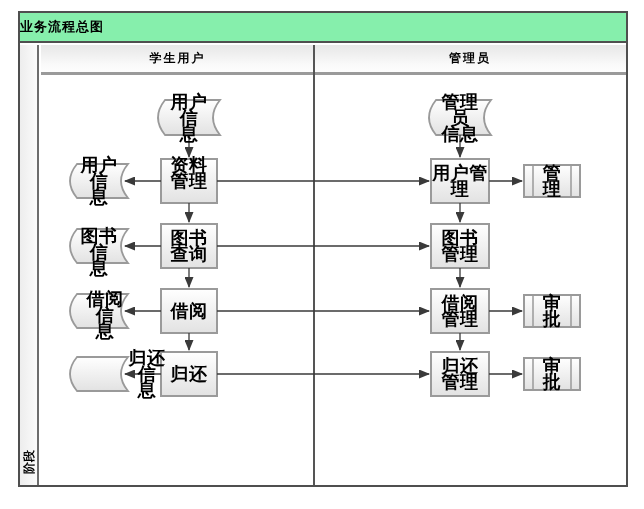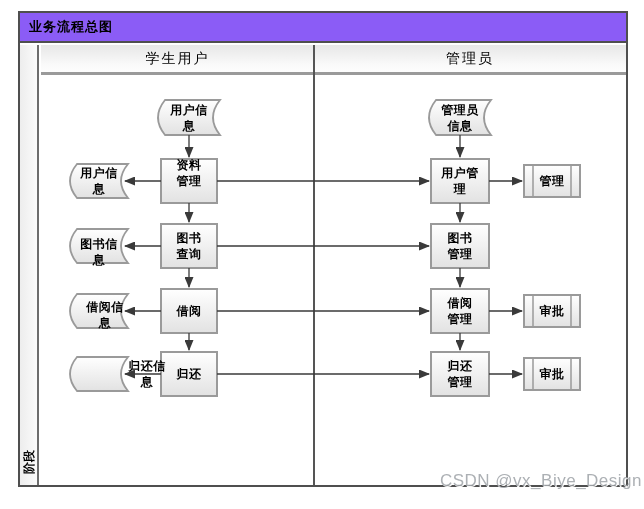--- a/index.html
+++ b/index.html
@@ -4,36 +4,36 @@
 <style>
   html,body{margin:0;padding:0;background:#ffffff;}
   #stage{
     position:relative;width:644px;height:509px;background:#ffffff;overflow:hidden;
     font-family:"Liberation Sans","DejaVu Sans",sans-serif;
   }
   .abs{position:absolute;box-sizing:border-box;}
   
   #frame{left:18px;top:11px;width:610px;height:476px;border:2px solid #4f4f4f;background:#ffffff;z-index:1;}
   #title-row{left:20px;top:13px;width:606px;height:30px;border-bottom:2px solid #4f4f4f;
-    display:flex;align-items:center;padding-left:9px;z-index:1;background:#8b5cf6;}
+    display:flex;align-items:center;z-index:1;background:#86efac;}
   #title-row .t{font-size:13px;font-weight:bold;color:#000;letter-spacing:1px;}
   #phase-strip{left:20px;top:45px;width:19px;height:440px;border-right:2px solid #6d6d6d;
     background:linear-gradient(90deg,#ededed,#fbfbfb);z-index:1;}
   #phase-label{left:9px;top:452px;width:40px;height:20px;transform:rotate(-90deg);
     display:flex;align-items:center;justify-content:center;font-size:12px;font-weight:bold;color:#000;z-index:3;}
   #header-row{left:41px;top:45px;width:585px;height:30px;border-bottom:3px solid #9a9a9a;
     background:linear-gradient(180deg,#e7e7e7 0%,#f9f9f9 70%,#fdfdfd 100%);display:flex;z-index:1;}
-  .lane-hd{display:flex;align-items:center;justify-content:center;font-size:14px;font-weight:normal;color:#000;letter-spacing:2px;}
+  .lane-hd{display:flex;align-items:center;justify-content:center;font-size:12px;font-weight:bold;color:#000;letter-spacing:2px;}
   #lane-hd-1{width:273px;}
   #lane-hd-2{width:312px;}
   
   #diagram-svg{position:absolute;left:0;top:0;z-index:2;}
   
   .lbl{position:absolute;z-index:3;display:flex;align-items:center;justify-content:center;
-    text-align:center;white-space:pre-line;font-size:12px;font-weight:bold;color:#000;
+    text-align:center;white-space:pre-line;font-size:18px;font-weight:bold;color:#000;
     line-height:16px;letter-spacing:0.5px;pointer-events:none;}
   
   #watermark{right:2px;top:471px;font-size:17px;color:rgba(158,162,167,0.85);
     text-shadow:1px 1px 0 rgba(255,255,255,0.95);z-index:4;letter-spacing:0.5px;}
 </style>
 </head>
 <body>
 
 <div id="stage">
 
@@ -148,14 +148,13 @@
 管理</div>
   <div class="lbl" style="left:431px;top:289px;width:58px;height:44px;">借阅
 管理</div>
   <div class="lbl" style="left:431px;top:352px;width:58px;height:44px;">归还
 管理</div>
 
   <div class="lbl" style="left:534px;top:165px;width:36px;height:32px;">管理</div>
   <div class="lbl" style="left:534px;top:295px;width:36px;height:32px;">审批</div>
   <div class="lbl" style="left:534px;top:358px;width:36px;height:32px;">审批</div>
 
-  <div id="watermark" class="abs">CSDN @vx_Biye_Design</div>
 </div>
 
 </body></html>

